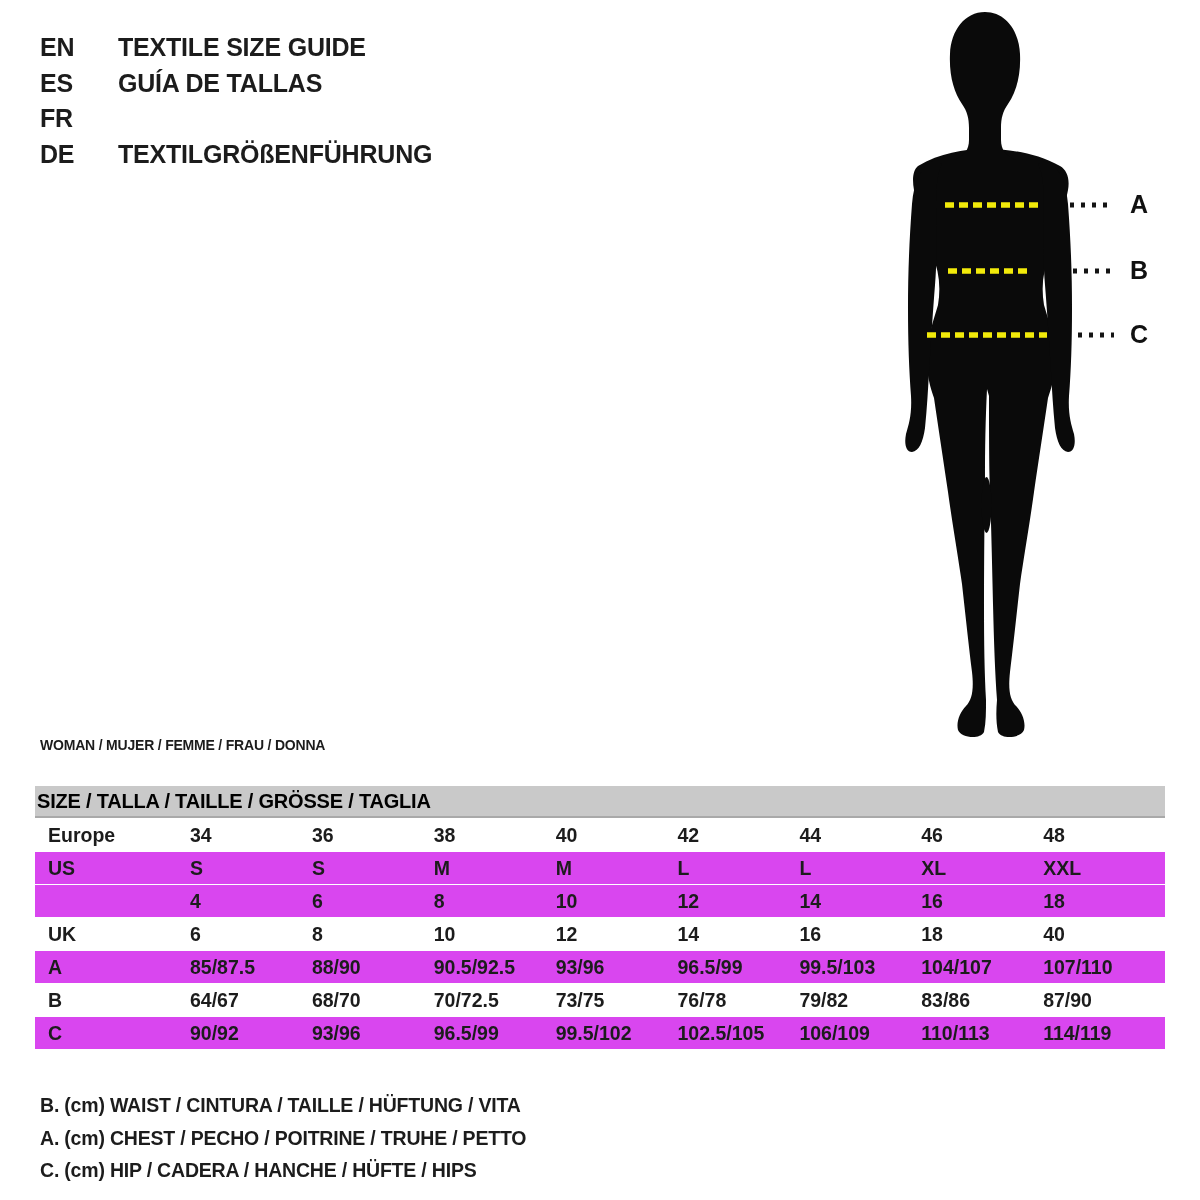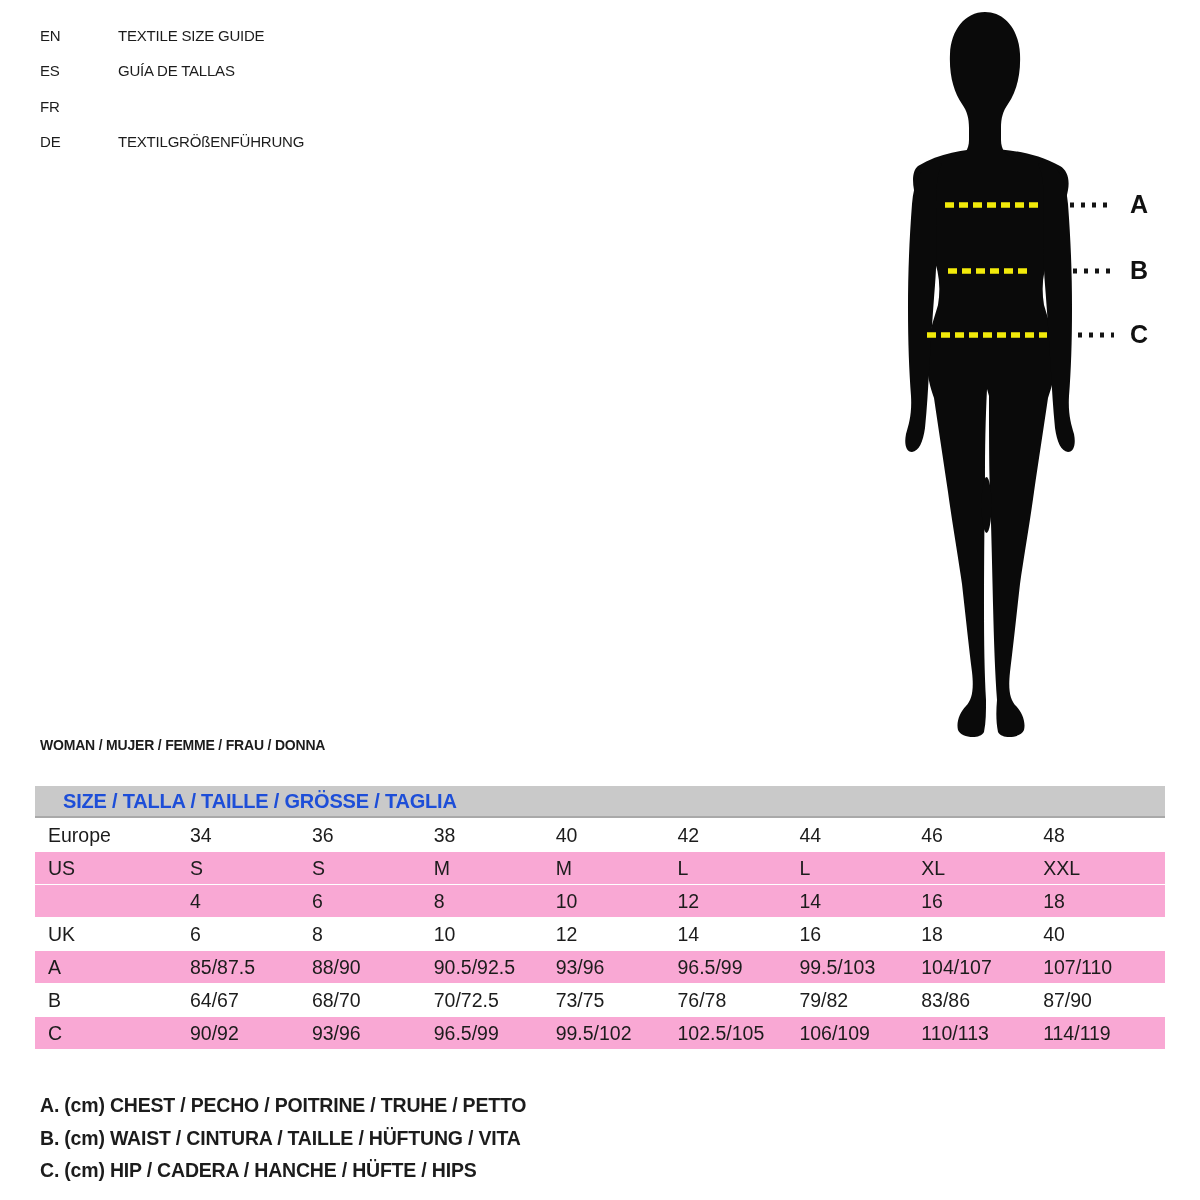--- a/index.html
+++ b/index.html
@@ -5,42 +5,42 @@
   html,body{margin:0;padding:0}
   body{
     width:1200px;height:1200px;position:relative;overflow:hidden;
     background:#ffffff;color:#1c1c1c;
     font-family:"Liberation Sans",sans-serif;
   }
   .abs{position:absolute}
 
   
   .lang{left:40px;top:27px}
-  .lang-row{display:flex;height:35.4px;align-items:flex-start;
-    font-size:15px;font-weight:normal;letter-spacing:-0.2px;white-space:nowrap}
+  .lang-row{display:flex;height:35.4px;align-items:flex-end;
+    font-size:25px;font-weight:bold;letter-spacing:-0.2px;white-space:nowrap}
   .lang-code{width:78px;flex:0 0 78px}
 
   
   #figure-svg{position:absolute;left:850px;top:0;width:350px;height:750px}
   .sil{fill:#0a0a0a}
   .mline-yellow{stroke:#f2ea0a;stroke-width:5.5;stroke-dasharray:9 5;fill:none}
   .mline-black{stroke:#141414;stroke-width:5;stroke-dasharray:4 7;fill:none}
   .mlabel{font-family:"Liberation Sans",sans-serif;font-size:25px;font-weight:bold;fill:#111}
 
   
   .section-title{left:40px;top:737px;font-size:14px;font-weight:bold;
     letter-spacing:-0.2px;white-space:nowrap}
 
   
   .size-table{left:35px;top:786px;width:1130px}
   .thead{height:30px;line-height:30px;background:#c9c9c9;border-bottom:2px solid #a9a9a9;
-    padding-left:28px;font-size:20px;font-weight:bold;color:#1d4ed8;letter-spacing:-0.2px}
+    padding-left:2px;font-size:20px;font-weight:bold;color:#000000;letter-spacing:-0.2px}
   .trow{display:grid;grid-template-columns:155px repeat(8,1fr);
-    height:32px;line-height:32px;font-size:19.5px;font-weight:normal;margin-top:1px}
-  .trow.shaded{background:#f9a8d4}
+    height:32px;line-height:32px;font-size:19.5px;font-weight:bold;margin-top:1px}
+  .trow.shaded{background:#d946ef}
   .trow .rlabel{padding-left:13px;text-align:left}
   .trow .cell{text-align:left}
 
   
   .legend{left:40px;top:1089px}
   .legend-line{font-size:19.5px;font-weight:bold;line-height:32.5px;
     letter-spacing:-0.2px;white-space:nowrap}
 </style>
 </head>
 <body>
@@ -166,16 +166,16 @@
         <div class="cell">99.5/102</div>
         <div class="cell">102.5/105</div>
         <div class="cell">106/109</div>
         <div class="cell">110/113</div>
         <div class="cell">114/119</div>
       </div>
     </div>
 </div>
 
 <div class="abs legend" id="legend-list">
+    <div class="legend-line">B. (cm) WAIST / CINTURA / TAILLE / HÜFTUNG / VITA</div>
     <div class="legend-line">A. (cm) CHEST / PECHO / POITRINE / TRUHE / PETTO</div>
-    <div class="legend-line">B. (cm) WAIST / CINTURA / TAILLE / HÜFTUNG / VITA</div>
     <div class="legend-line">C. (cm) HIP / CADERA / HANCHE / HÜFTE / HIPS</div>
   </div>
 
 </body></html>

